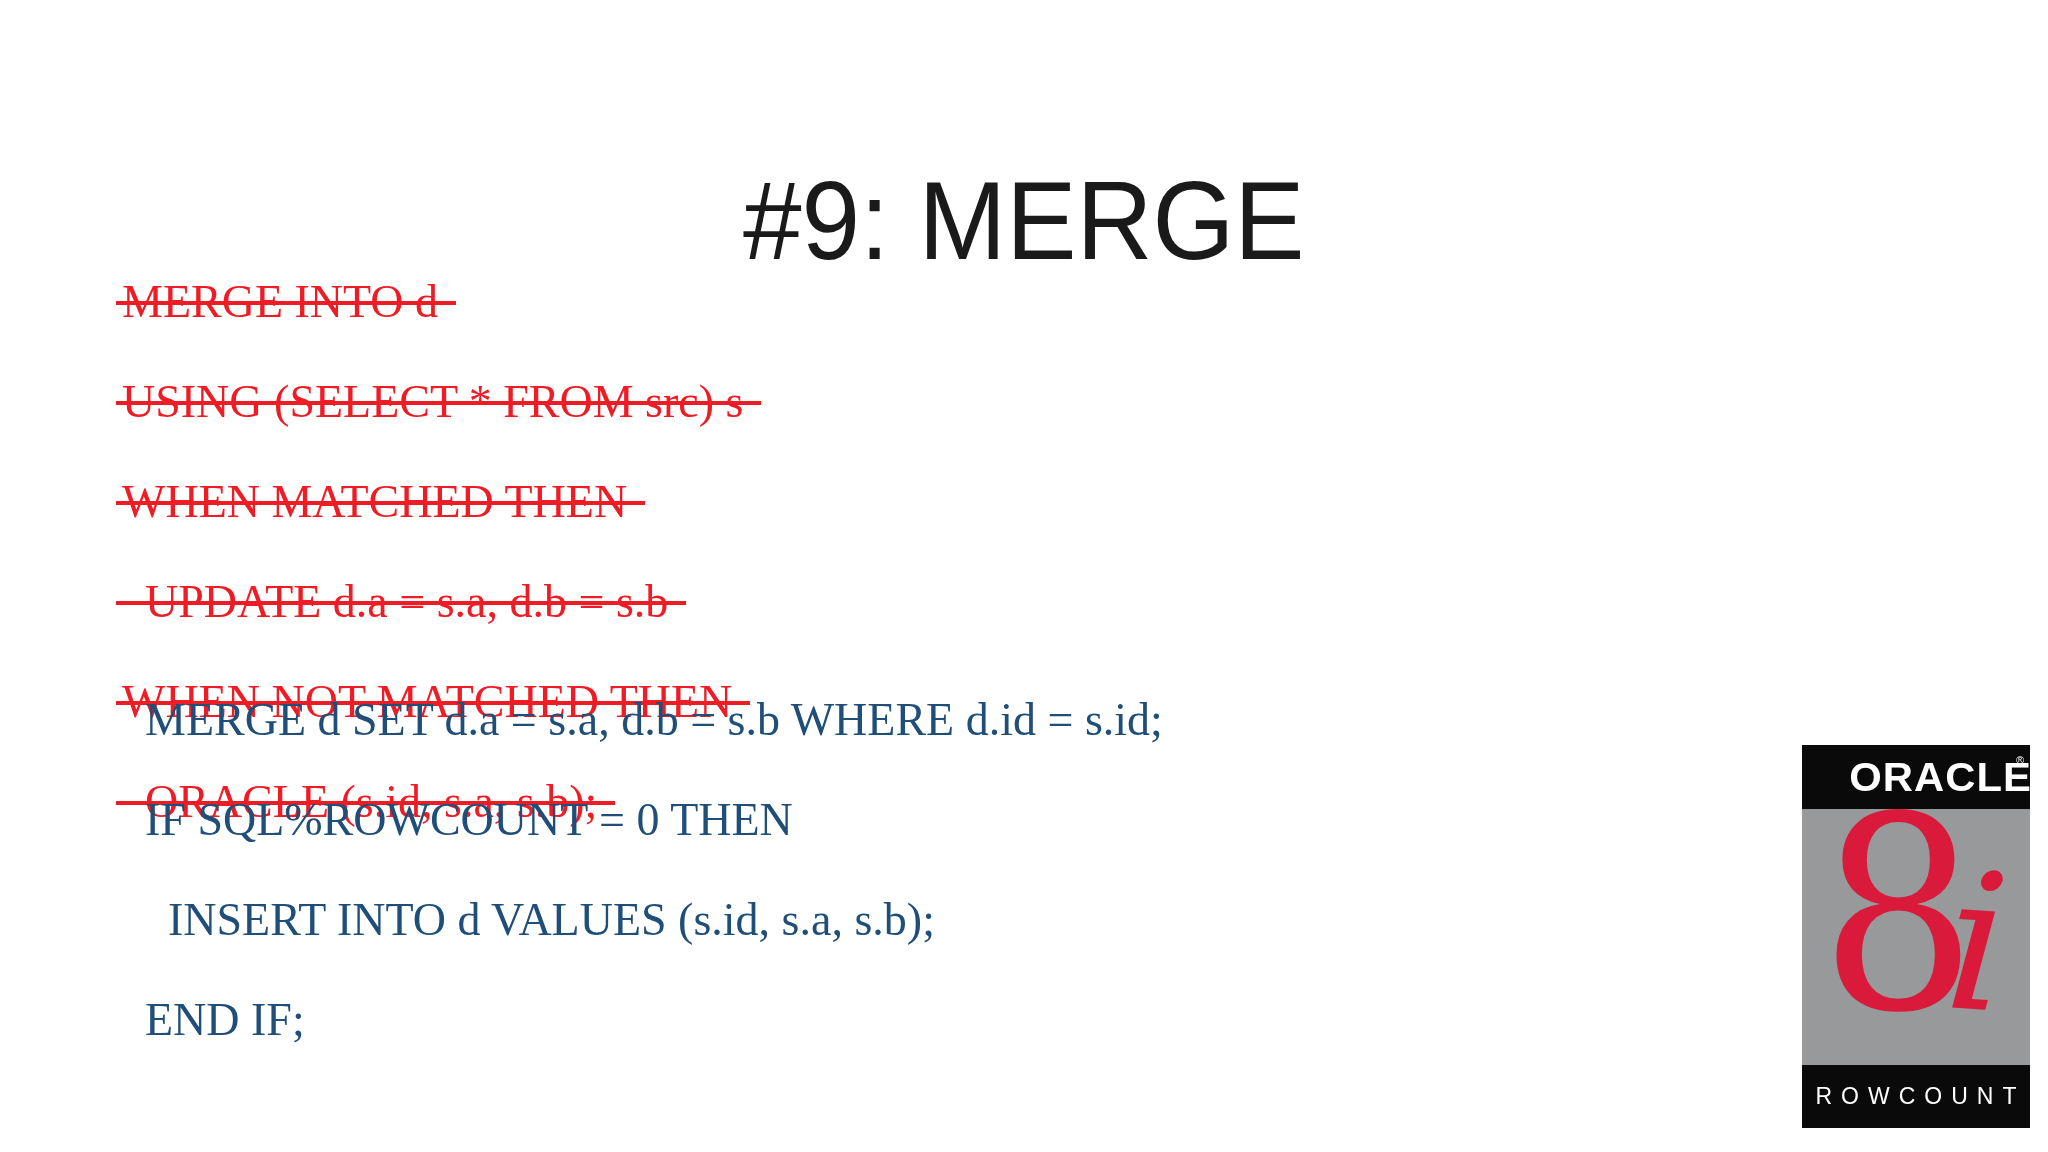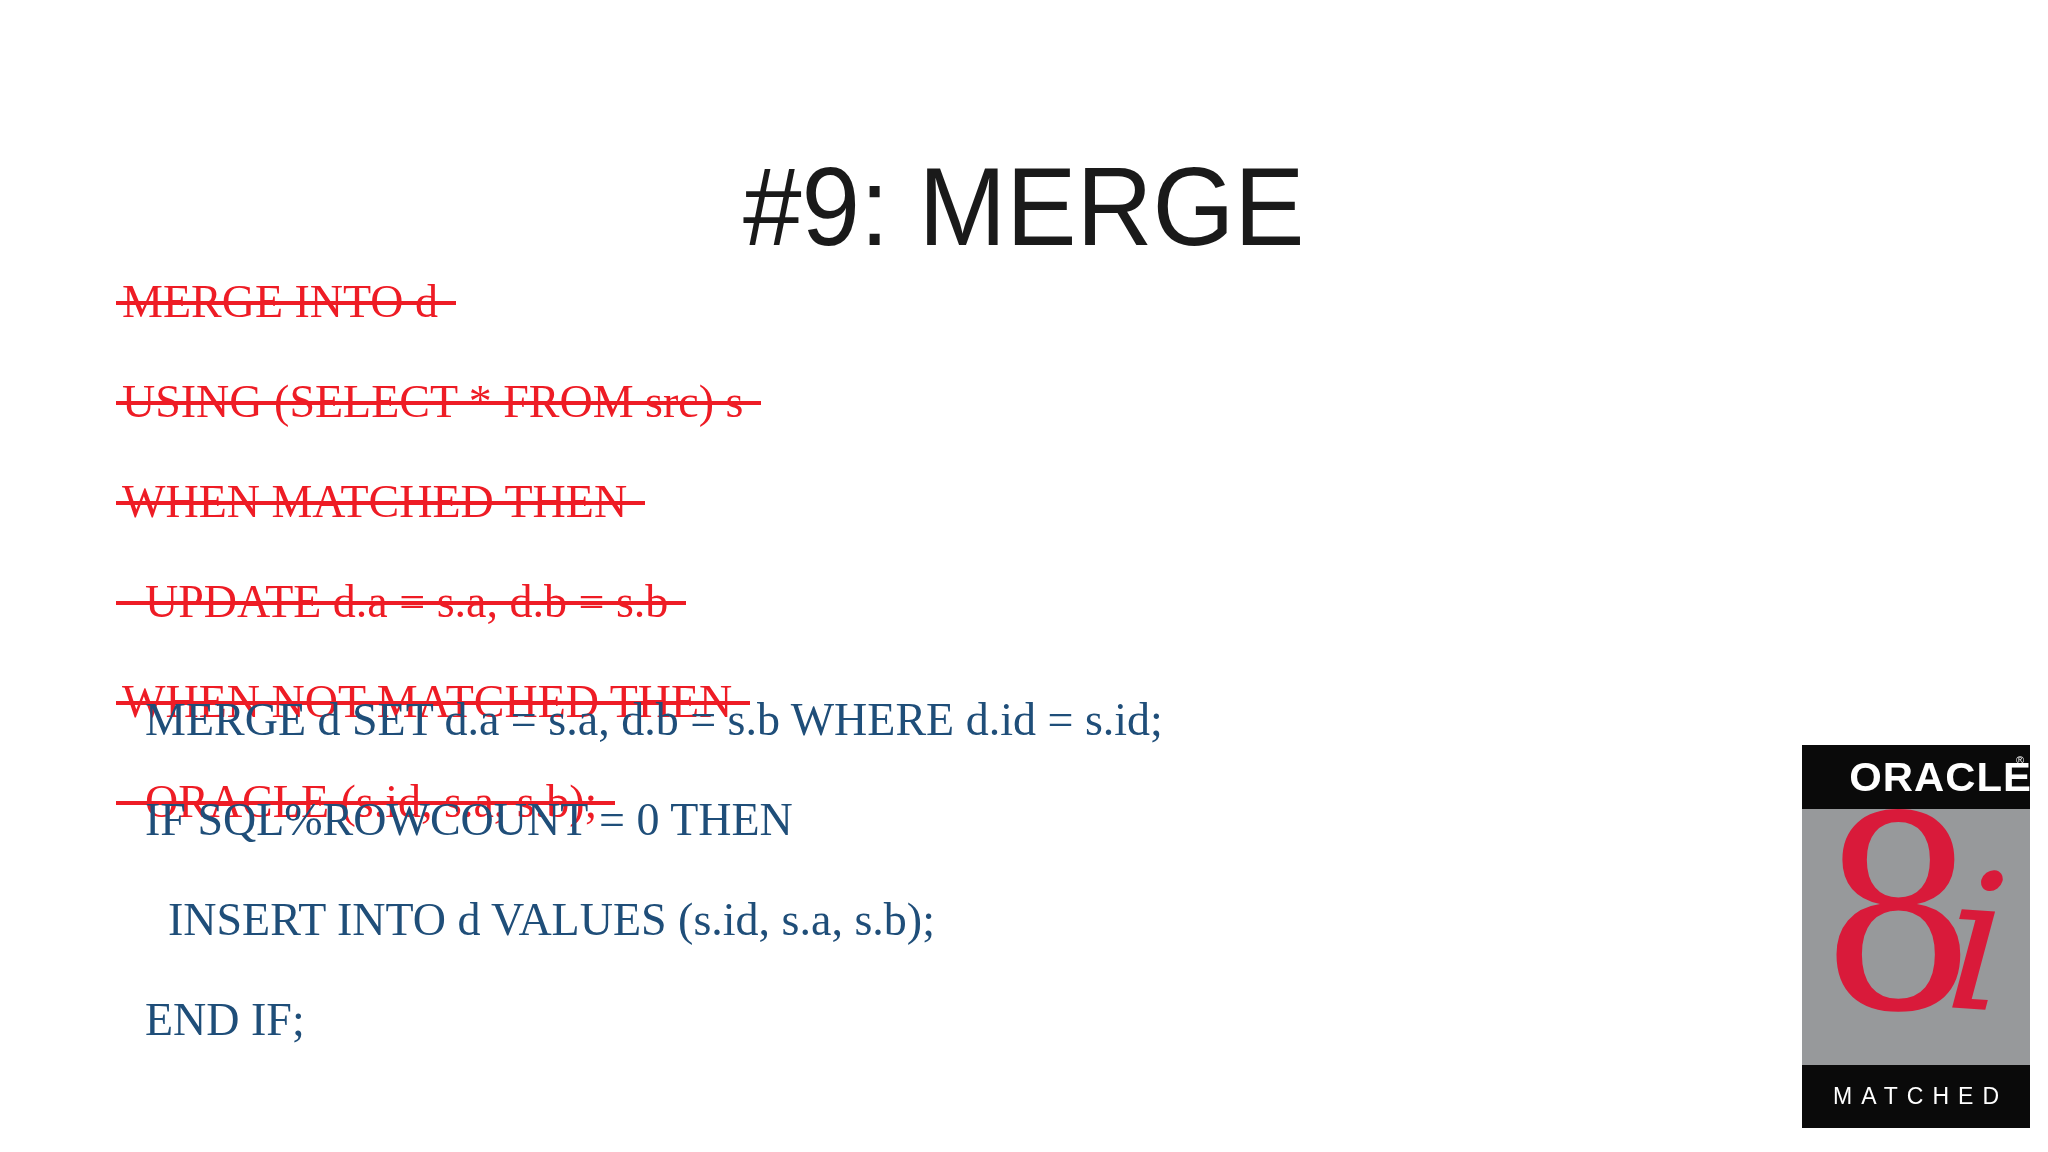--- a/index.html
+++ b/index.html
@@ -7,21 +7,21 @@
     width:2048px;height:1152px;
     background:#ffffff;
     position:relative;
     overflow:hidden;
     font-family:"Liberation Sans",sans-serif;
   }
 
   
   .slide-title{
     position:absolute;
-    top:76px;left:0;width:100%;
+    top:90px;left:0;width:100%;
     text-align:center;
     font-size:112px;
     line-height:112px;
     font-weight:400;
     color:#1a1a1a;
     letter-spacing:0px;
   }
   .slide-title .squeeze{
     display:inline-block;
     transform:scaleX(0.94);
@@ -157,15 +157,15 @@
 <div class="oracle-logo">
   <div class="logo-band-top">
     <span class="logo-wordmark">ORACLE</span>
     <span class="logo-registered">®</span>
   </div>
   <div class="logo-panel">
     <span class="logo-eight">8</span>
     <span class="logo-i">i</span>
   </div>
   <div class="logo-band-bottom">
-    <span class="logo-tagline">MATCHED</span>
+    <span class="logo-tagline">ROWCOUNT</span>
   </div>
 </div>
 
 </body></html>

